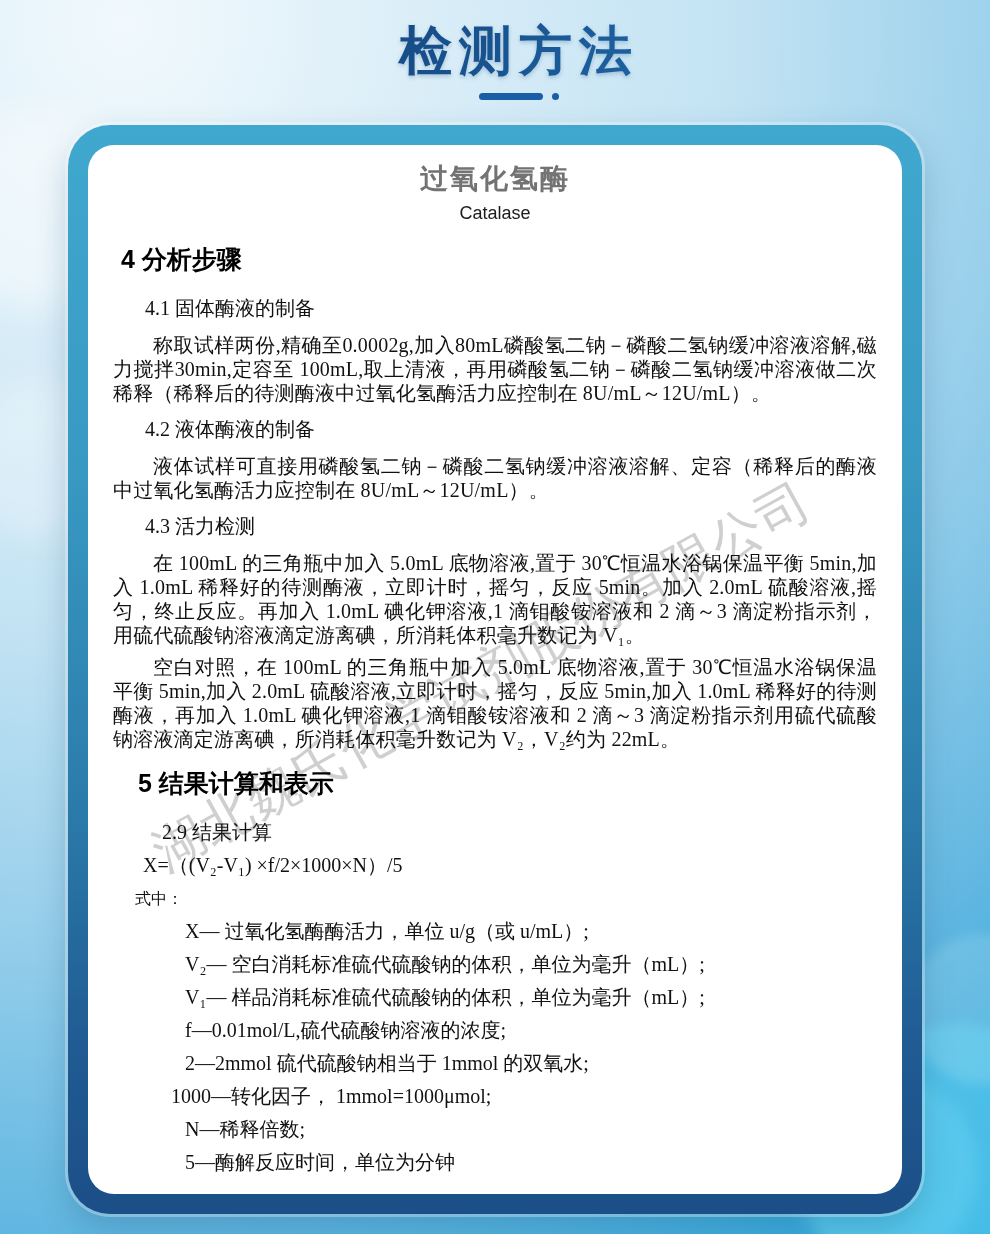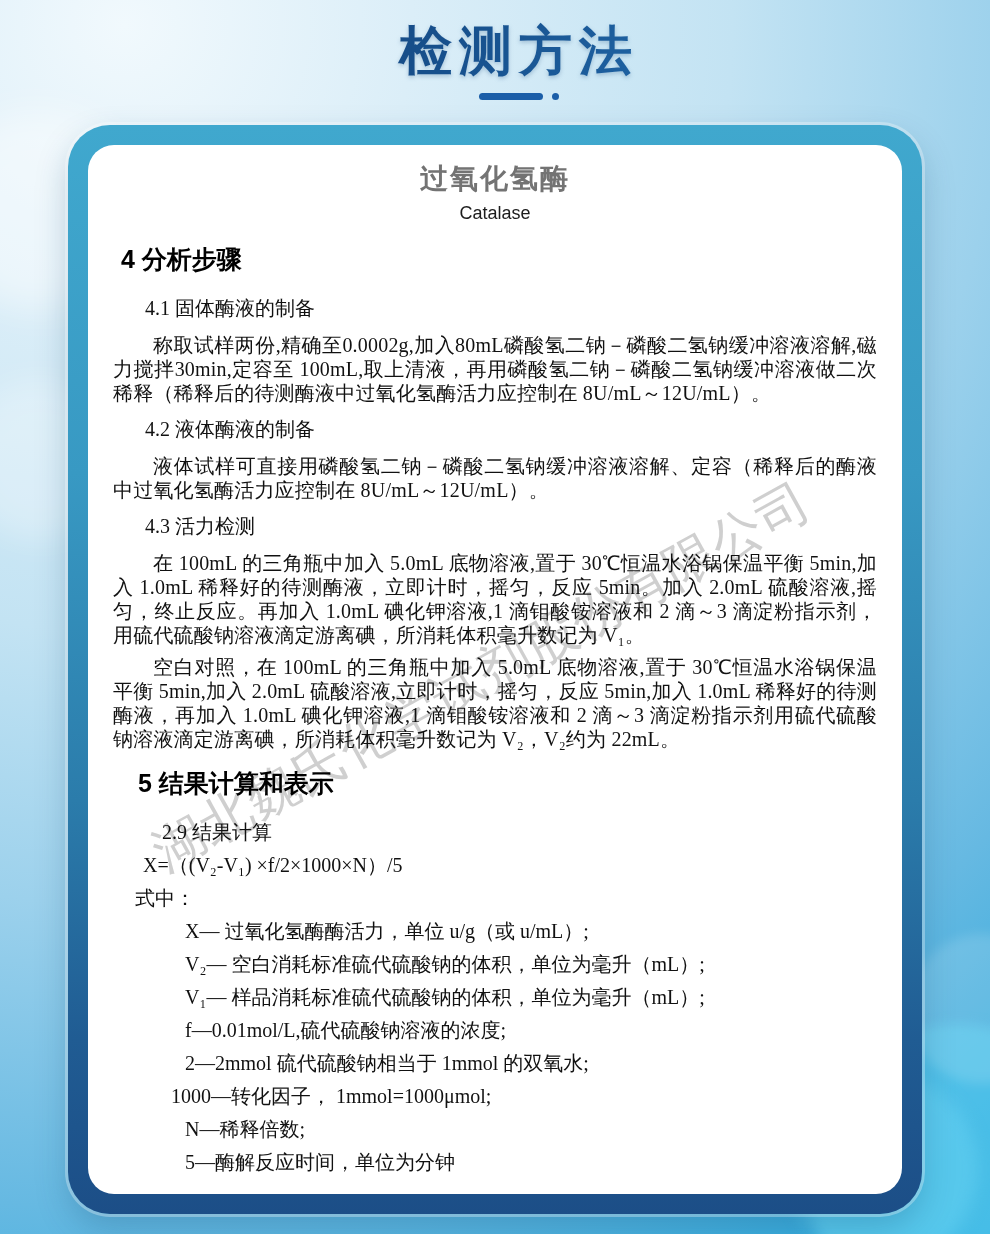--- a/index.html
+++ b/index.html
@@ -75,21 +75,21 @@
   .h-bold{
     margin:16px;font-family:"Liberation Sans", sans-serif;
     font-weight:700;font-size:25px;line-height:33px;color:#000;
   }
   .h-sub{font-size:20px;line-height:33px;margin-left:40px;}
   .para{
     margin:8px;font-size:20px;line-height:24px;
     text-align:justify;text-indent:2em;letter-spacing:0.2px;
   }
   .formula{padding-left:38px;font-size:20px;line-height:33px;}
-  .where{padding-left:30px;font-size:20px;line-height:33px;}
+  .where{padding-left:30px;font-size:16px;line-height:33px;}
   .def{padding-left:80px;font-size:20px;line-height:33px;}
   .def-wide{padding-left:66px;}
   .indent1{padding-left:17px;}
 </style>
 </head>
 <body>
 
 <div class="page">
   <div class="bokeh b1"></div>
   <div class="bokeh b2"></div>

